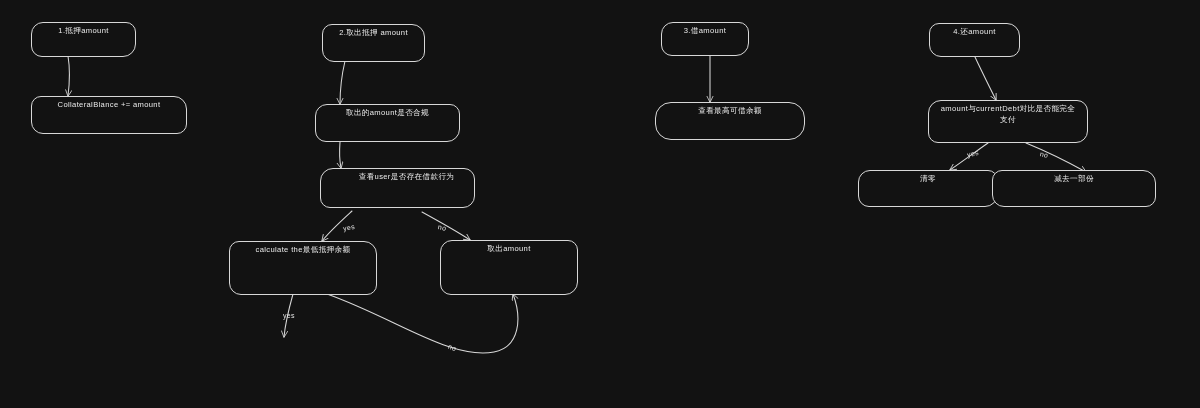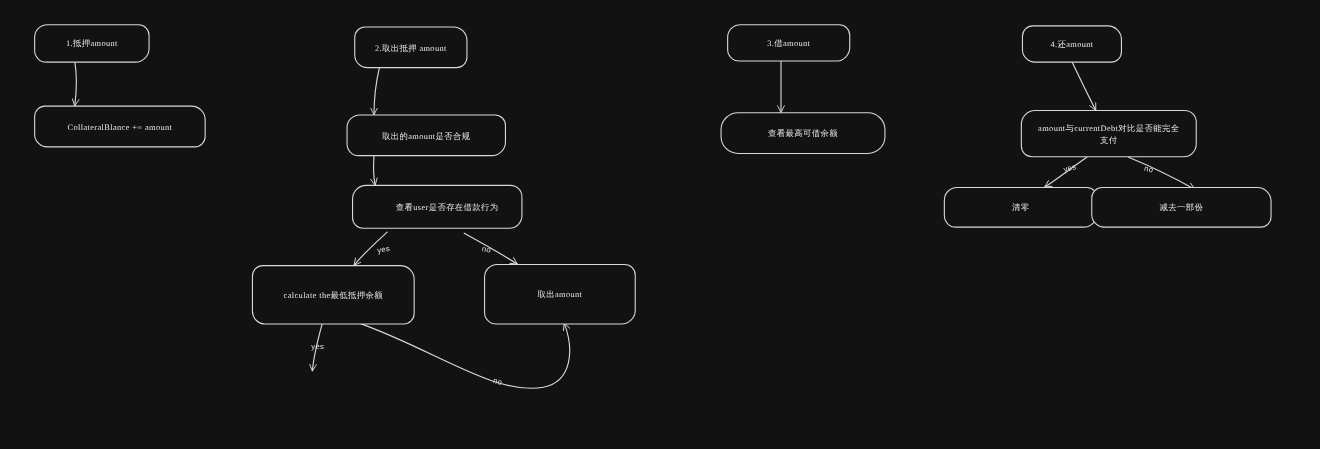--- a/index.html
+++ b/index.html
@@ -28,30 +28,28 @@
     height: 408px;
     pointer-events: none;
   }
   .node {
     position: absolute;
     box-sizing: border-box;
     border: 1.15px solid #d8d8d8;
     border-radius: 11px;
     background: #121212;
     display: flex;
-    align-items: center;
     justify-content: center;
     text-align: center;
     color: #e9e9e9;
     font-size: 7.6px;
     letter-spacing: 0.35px;
     line-height: 1.45;
     padding: 2px 6px;
     white-space: pre-line;
-    font-family: Liberation Serif, serif;
   }
   .node-label {
     display: block;
     white-space: pre-line;
   }
   .edge-label {
     position: absolute;
     color: #e3e3e3;
     font-size: 7px;
     letter-spacing: 0.3px;
@@ -126,21 +124,21 @@
   <div class="node n-a" style="left:440px; top:240px; width:138px; height:55px;">
     <span class="node-label">取出amount</span>
   </div>
 
 
   <span class="edge-label" style="left:343px; top:224px; transform:rotate(-10deg);">yes</span>
   <span class="edge-label" style="left:438px; top:224px; transform:rotate(12deg);">no</span>
   <span class="edge-label" style="left:283px; top:312px;">yes</span>
   <span class="edge-label" style="left:448px; top:344px; transform:rotate(18deg);">no</span>
 
-  <div class="node n-a" style="left:661px; top:22px; width:112px; height:34px;">
+  <div class="node n-a" style="left:661px; top:22px; width:88px; height:34px;">
     <span class="node-label">3.借amount</span>
   </div>
 
   <div class="node n-b" style="left:655px; top:102px; width:150px; height:38px;border-radius:16px;">
     <span class="node-label">查看最高可借余额</span>
   </div>
 
   <div class="node n-b" style="left:929px; top:23px; width:91px; height:34px;">
     <span class="node-label">4.还amount</span>
   </div>

